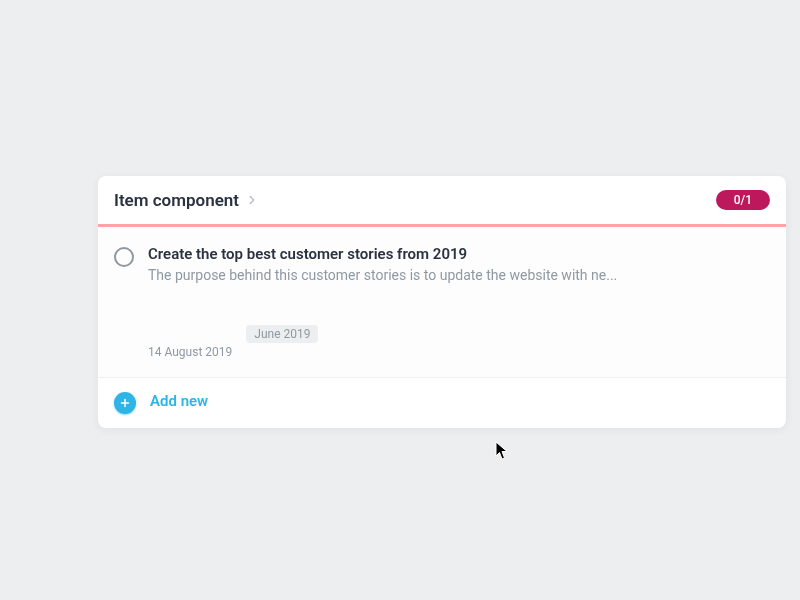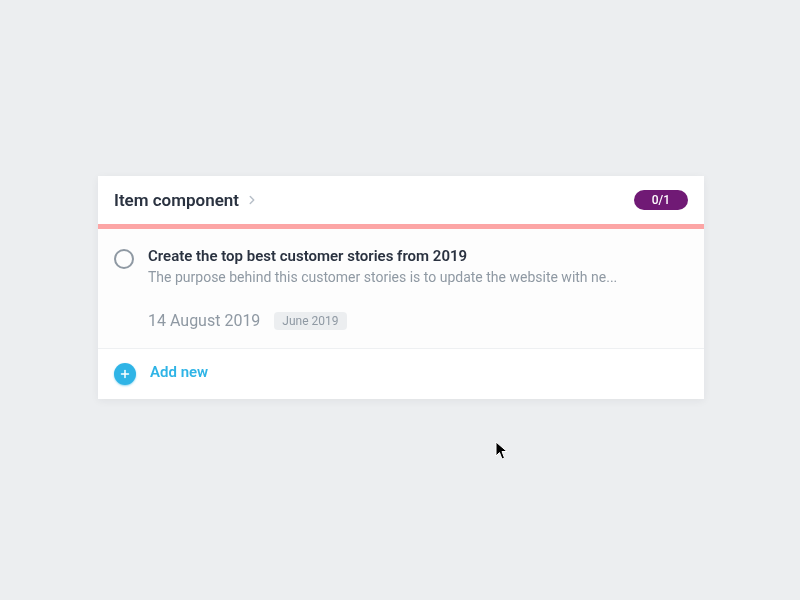--- a/index.html
+++ b/index.html
@@ -6,23 +6,23 @@
   html, body { width: 800px; height: 600px; }
   body {
     background: #eceef0;
     font-family: -apple-system, BlinkMacSystemFont, "Segoe UI", Roboto, "Helvetica Neue", Arial, sans-serif;
     position: relative;
   }
   .card {
     position: absolute;
     left: 98px;
     top: 176px;
-    width: 606px;
+    width: 688px;
     background: #ffffff;
-    border-radius: 0;
+    border-radius: 8px;
     box-shadow: 0 2px 8px rgba(30,40,50,0.06);
     overflow: hidden;
   }
   .card-header {
     display: flex;
     align-items: center;
     justify-content: space-between;
     padding: 14px 16px 14px 16px;
   }
   .card-title-wrap {
@@ -34,30 +34,30 @@
     color: #2a3240;
     font-size: 17px;
     font-weight: 600;
   }
   .chevron {
     width: 14px; height: 14px;
     display: inline-flex; align-items: center; justify-content: center;
     color: #b7bfc8;
   }
   .badge {
-    background: #701a75;
+    background: #be185d;
     color: #ffffff;
     font-size: 12px;
     font-weight: 500;
     padding: 4px 18px;
     border-radius: 14px;
     line-height: 1;
   }
   .items {
-    border-top: 5px solid #fca5a5;
+    border-top: 3px solid #fca5a5;
     background: #fdfdfd;
   }
   .item {
     display: flex;
     align-items: flex-start;
     gap: 14px;
     padding: 18px 16px 18px 16px;
   }
   .checkbox {
     width: 20px; height: 20px;
@@ -81,21 +81,22 @@
     text-overflow: ellipsis;
     margin-bottom: 26px;
   }
   .meta {
     display: flex;
     align-items: center;
     gap: 14px;
   }
   .meta-date {
     color: #8f99a3;
-    font-size: 16px;
+    font-size: 12px;
+    margin-top: 36px;
   }
   .meta-tag {
     color: #8f99a3;
     background: #eceef0;
     font-size: 12px;
     padding: 3px 8px;
     border-radius: 4px;
     line-height: 1;
   }
   .footer {

